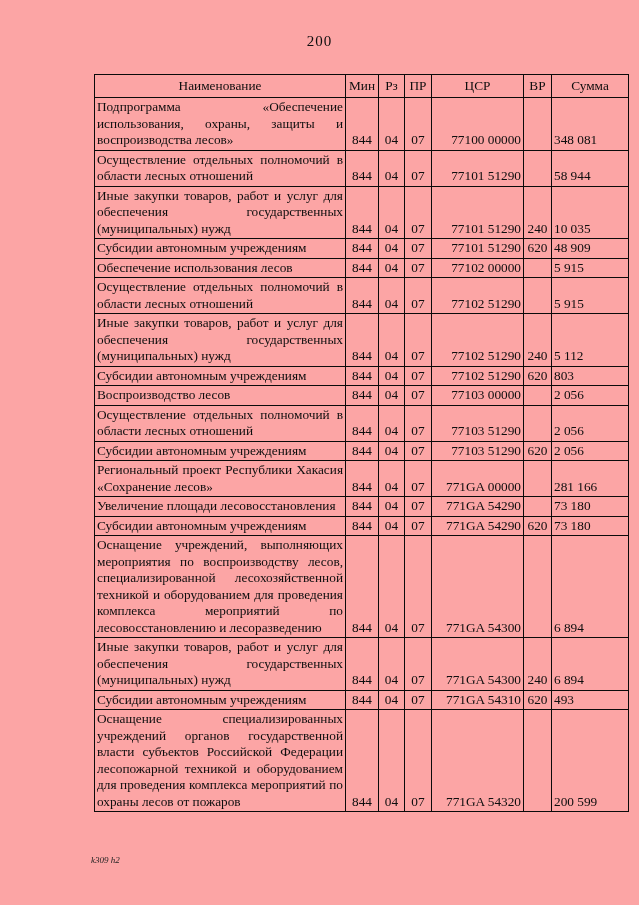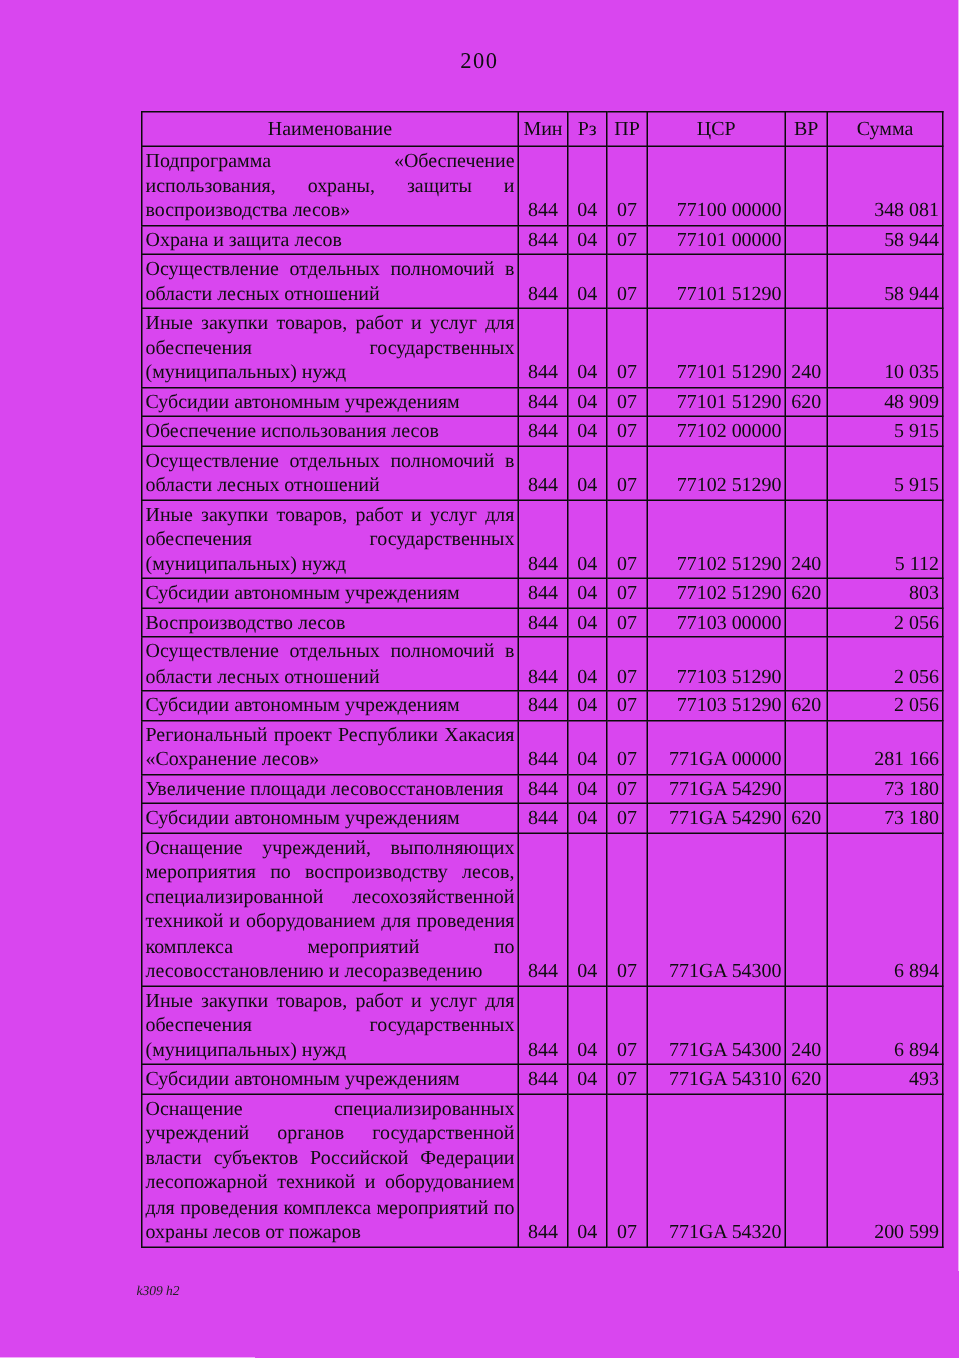--- a/index.html
+++ b/index.html
@@ -4,21 +4,21 @@
 <style>
   html, body {
     margin: 0;
     padding: 0;
     background: #ffffff;
   }
   .page {
     position: relative;
     width: 639px;
     height: 905px;
-    background: #d946ef;
+    background: #fca5a5;
     overflow: hidden;
     font-family: "Liberation Serif", "DejaVu Serif", serif;
     color: #0e0e0e;
   }
   .page-number {
     position: absolute;
     top: 33px;
     left: 0;
     width: 100%;
     text-align: center;
@@ -63,21 +63,21 @@
   .c-mid {
     text-align: center;
     vertical-align: bottom;
   }
   .c-csr {
     text-align: right;
     vertical-align: bottom;
     white-space: nowrap;
   }
   .c-sum {
-    text-align: right;
+    text-align: left;
     vertical-align: bottom;
     padding-right: 4px;
     white-space: nowrap;
   }
   .footer-note {
     position: absolute;
     left: 91px;
     top: 855px;
     font-size: 9px;
     font-family: "Liberation Serif", serif;
@@ -117,29 +117,20 @@
         <tr>
           <td class="c-name">Подпрограмма «Обеспечение использования, охраны, защиты и воспроизводства лесов»</td>
           <td class="c-mid">844</td>
           <td class="c-mid">04</td>
           <td class="c-mid">07</td>
           <td class="c-csr">77100 00000</td>
           <td class="c-mid"></td>
           <td class="c-sum">348 081</td>
         </tr>
         <tr>
-          <td class="c-name">Охрана и защита лесов</td>
-          <td class="c-mid">844</td>
-          <td class="c-mid">04</td>
-          <td class="c-mid">07</td>
-          <td class="c-csr">77101 00000</td>
-          <td class="c-mid"></td>
-          <td class="c-sum">58 944</td>
-        </tr>
-        <tr>
           <td class="c-name">Осуществление отдельных полномочий в области лесных отношений</td>
           <td class="c-mid">844</td>
           <td class="c-mid">04</td>
           <td class="c-mid">07</td>
           <td class="c-csr">77101 51290</td>
           <td class="c-mid"></td>
           <td class="c-sum">58 944</td>
         </tr>
         <tr>
           <td class="c-name">Иные закупки товаров, работ и услуг для обеспечения государственных (муниципальных) нужд</td>

